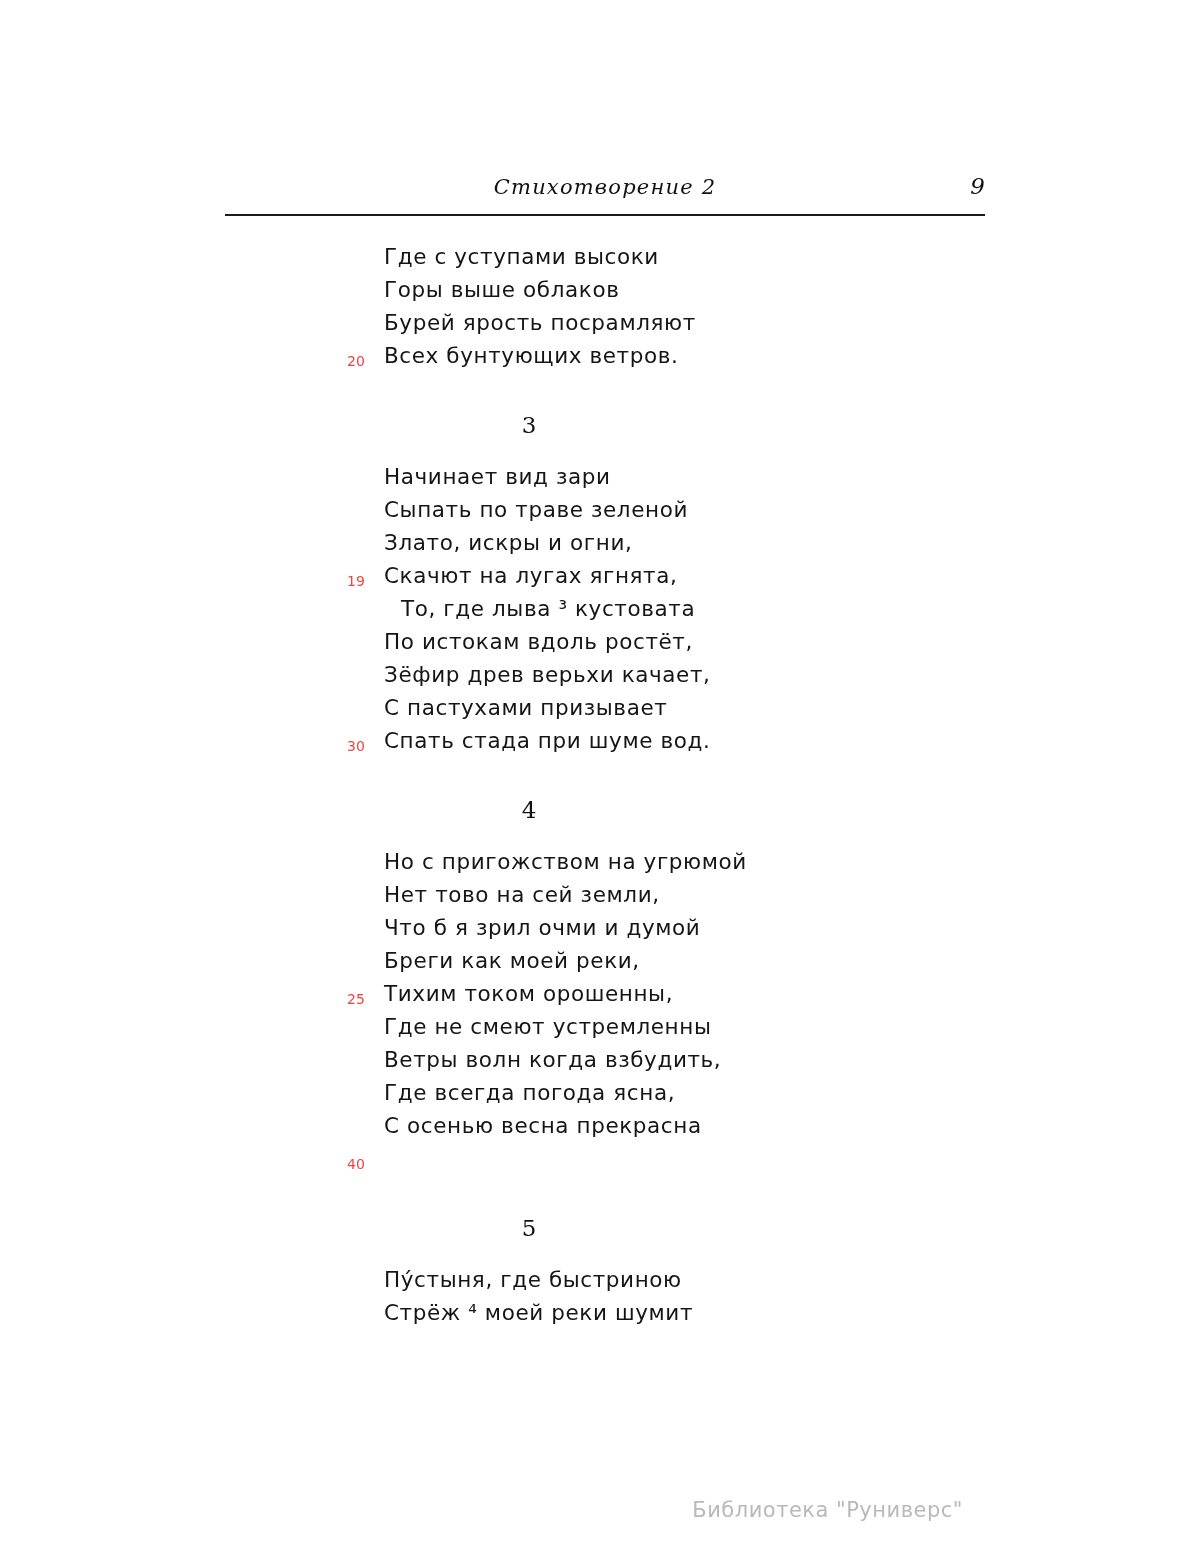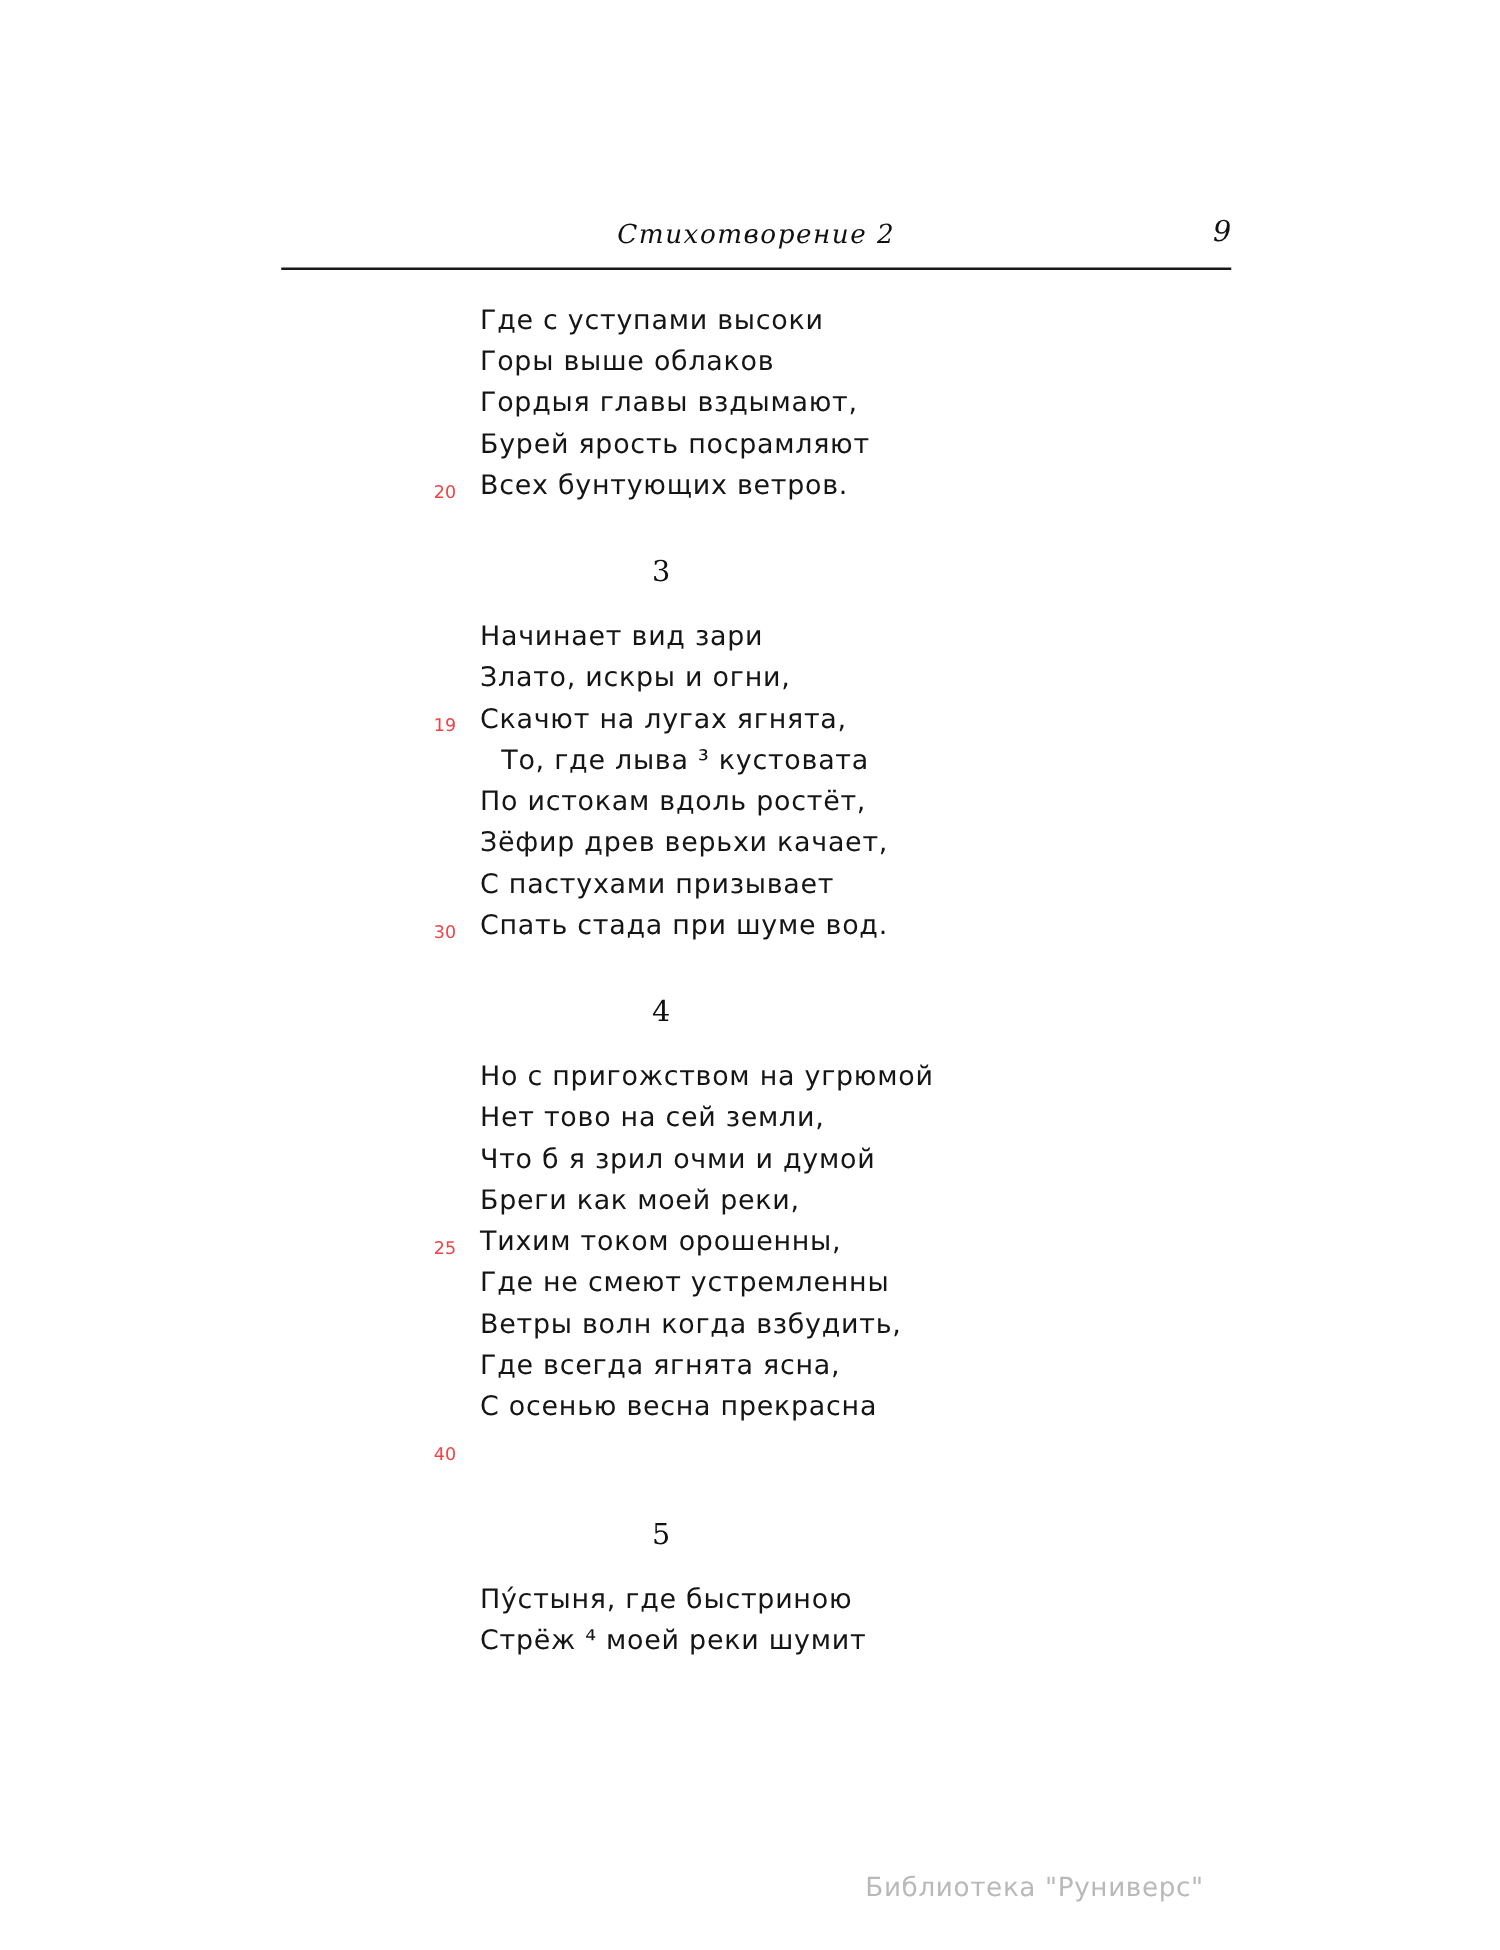--- a/index.html
+++ b/index.html
@@ -127,47 +127,47 @@
   <div class="header">
     <div class="header-title">Стихотворение  2</div>
     <div class="header-pageno">9</div>
     <div class="header-rule"></div>
   </div>
 
   <div class="content">
       <div class="stanza">
         <div class="verse-line"><span class="verse-text">Где с уступами высоки</span></div>
         <div class="verse-line"><span class="verse-text">Горы выше облаков</span></div>
-        <div class="verse-line"><span class="verse-text">Гордыя главы вздымают,</span></div>
         <div class="verse-line"><span class="verse-text">Бурей ярость посрамляют</span></div>
         <div class="verse-line"><span class="lineno">20</span><span class="verse-text">Всех бунтующих ветров.</span></div>
       </div>
       <div class="stanza-gap"></div>
       <div class="stanza">
         <div class="stanza-number">3</div>
         <div class="verse-line"><span class="verse-text">Начинает вид зари</span></div>
+        <div class="verse-line"><span class="verse-text">Сыпать по траве зеленой</span></div>
         <div class="verse-line"><span class="verse-text">Злато, искры и огни,</span></div>
         <div class="verse-line"><span class="lineno">19</span><span class="verse-text">Скачют на лугах ягнята,</span></div>
         <div class="verse-line indent"><span class="verse-text">То, где лыва ³ кустовата</span></div>
         <div class="verse-line"><span class="verse-text">По истокам вдоль ростёт,</span></div>
         <div class="verse-line"><span class="verse-text">Зёфир древ верьхи качает,</span></div>
         <div class="verse-line"><span class="verse-text">С пастухами призывает</span></div>
         <div class="verse-line"><span class="lineno">30</span><span class="verse-text">Спать стада при шуме вод.</span></div>
       </div>
       <div class="stanza-gap"></div>
       <div class="stanza">
         <div class="stanza-number">4</div>
         <div class="verse-line"><span class="verse-text">Но с пригожством на угрюмой</span></div>
         <div class="verse-line"><span class="verse-text">Нет тово на сей земли,</span></div>
         <div class="verse-line"><span class="verse-text">Что б я зрил очми и думой</span></div>
         <div class="verse-line"><span class="verse-text">Бреги как моей реки,</span></div>
         <div class="verse-line"><span class="lineno">25</span><span class="verse-text">Тихим током орошенны,</span></div>
         <div class="verse-line"><span class="verse-text">Где не смеют устремленны</span></div>
         <div class="verse-line"><span class="verse-text">Ветры волн когда взбудить,</span></div>
-        <div class="verse-line"><span class="verse-text">Где всегда ягнята ясна,</span></div>
+        <div class="verse-line"><span class="verse-text">Где всегда погода ясна,</span></div>
         <div class="verse-line"><span class="verse-text">С осенью весна прекрасна</span></div>
         <div class="verse-line"><span class="lineno">40</span></div>
       </div>
       <div class="stanza-gap"></div>
       <div class="stanza">
         <div class="stanza-number">5</div>
         <div class="verse-line"><span class="verse-text">Пу́стыня, где быстриною</span></div>
         <div class="verse-line"><span class="verse-text">Стрёж ⁴ моей реки шумит</span></div>
       </div>
       <div class="stanza-gap"></div>

